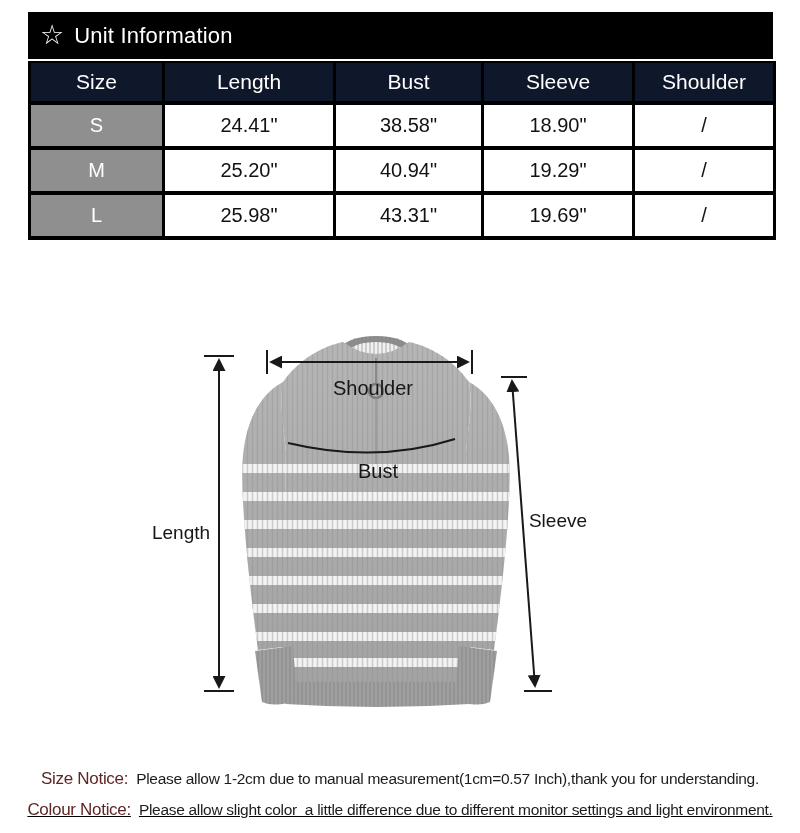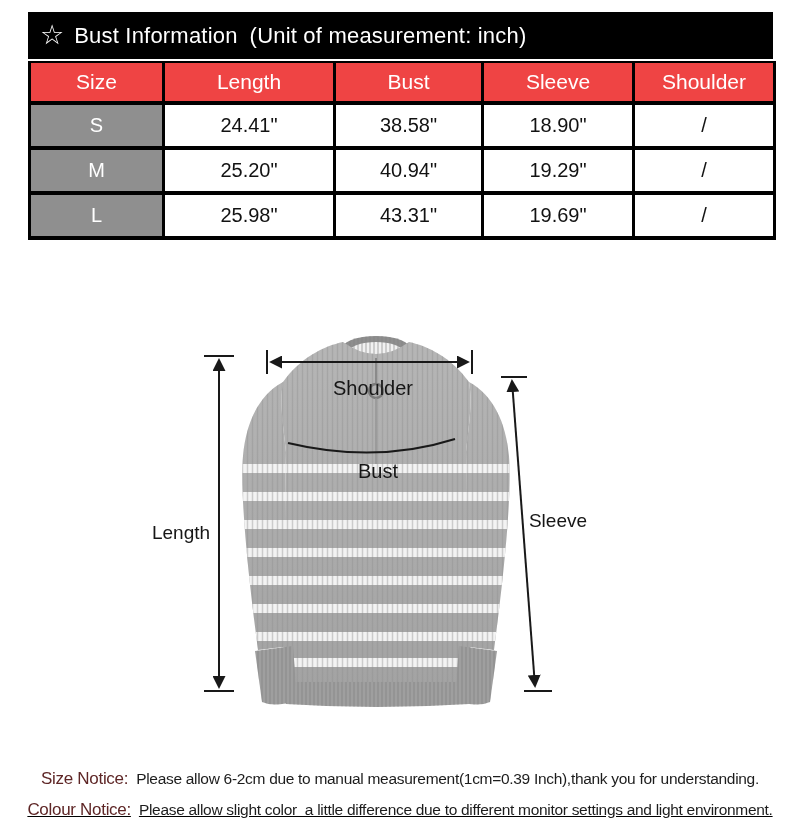--- a/index.html
+++ b/index.html
@@ -18,21 +18,21 @@
   .title-bar .star{font-size:27px;line-height:1;margin-right:10px;}
   .title-bar .title{font-size:22px;letter-spacing:.2px;}
   .title-bar .subtitle{font-size:22px;margin-left:12px;letter-spacing:.2px;}
 
   
   table.size-table{
     position:absolute;left:28px;top:61px;width:745px;
     border-collapse:collapse;table-layout:fixed;
   }
   table.size-table th{
-    background:#ef4444;color:#ffffff;font-weight:normal;
+    background:#0f172a;color:#ffffff;font-weight:normal;
     font-size:21px;height:36px;text-align:center;
     border-left:3px solid #000;border-right:3px solid #000;
     border-top:2px solid #000;border-bottom:4px solid #000;
   }
   table.size-table td{
     background:#ffffff;color:#121212;font-size:20px;height:39px;
     text-align:center;vertical-align:middle;
     border-left:3px solid #000;border-right:3px solid #000;
     border-top:4px solid #000;border-bottom:4px solid #000;
   }
@@ -53,22 +53,21 @@
   .notice-size{top:769px;}
   .notice-colour{top:800px;text-decoration:underline;}
   .notice .nlabel{color:#5e2626;font-size:17px;margin-right:8px;}
   .notice .ntext{color:#1c1c1c;font-size:15.5px;white-space:pre;}
 </style>
 </head>
 <body>
 
 <div class="title-bar">
   <span class="star">☆</span>
-  <span class="title">Bust Information</span>
-  <span class="subtitle">(Unit of measurement: inch)</span>
+  <span class="title">Unit Information</span>
 </div>
 
 <table class="size-table">
   <colgroup>
     <col style="width:134px">
       <col style="width:171px">
       <col style="width:148px">
       <col style="width:151px">
       <col style="width:141px">
   </colgroup>
@@ -180,17 +179,17 @@
     <line x1="512" y1="381" x2="535" y2="686" marker-start="url(#ah)" marker-end="url(#ah)"></line>
   </g>
 
   <text x="373" y="395" font-size="20" text-anchor="middle">Shoulder</text>
   <text x="378" y="478" font-size="20" text-anchor="middle">Bust</text>
   <text x="181" y="539" font-size="19" text-anchor="middle">Length</text>
   <text x="558" y="527" font-size="19" text-anchor="middle">Sleeve</text>
 </svg>
 
 <div class="notice notice-size">
-  <span class="nlabel">Size Notice:</span><span class="ntext">Please allow 6-2cm due to manual measurement(1cm=0.39 Inch),thank you for understanding.</span>
+  <span class="nlabel">Size Notice:</span><span class="ntext">Please allow 1-2cm due to manual measurement(1cm=0.57 Inch),thank you for understanding.</span>
 </div>
 <div class="notice notice-colour">
   <span class="nlabel">Colour Notice:</span><span class="ntext">Please allow slight color  a little difference due to different monitor settings and light environment.</span>
 </div>
 
 </body></html>

